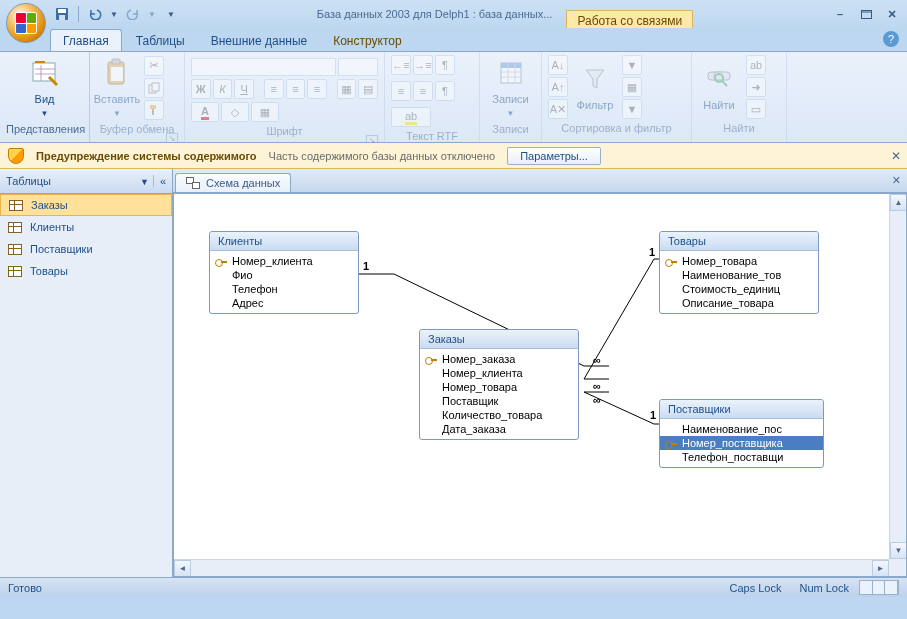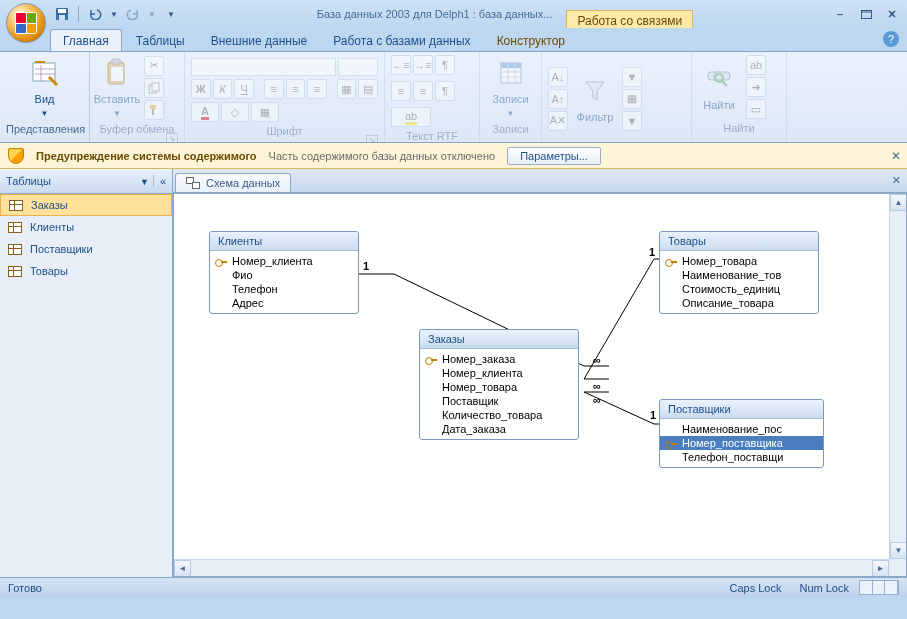--- a/index.html
+++ b/index.html
@@ -143,21 +143,20 @@
         </svg>
       </div>
     <div>✕</div>
   </div>
 </div>
 
 <div class="tabs-row">
   <div class="tab active">Главная</div>
   <div class="tab">Таблицы</div>
   <div class="tab">Внешние данные</div>
-  <div class="tab">Работа с базами данных</div>
   <div class="tab context">Конструктор</div>
   <div class="help-ico">?</div>
 </div>
 
 <div class="ribbon">
   <div class="rgroup" style="width:90px">
     <div class="rgroup-body" style="justify-content:center">
         <div class="rbtn-large">
           <div class="ico">
             <svg width="28" height="28">
@@ -288,20 +287,21 @@
             </svg>
           </div>
           <span>Фильтр</span>
         </div>
       <div class="stack">
           <div class="rbtn-small">▼</div>
           <div class="rbtn-small">▦</div>
           <div class="rbtn-small">▼</div>
         </div>
     </div>
+    <div class="rgroup-label">Сортировка и фильтр</div>
   </div>
   <div class="rgroup dim" style="width:95px">
     <div class="rgroup-body">
       <div class="rbtn-large">
           <div class="ico">
             <svg width="26" height="26">
               <rect x="2" y="6" width="16" height="8" fill="#dde" stroke="#889" rx="3"></rect>
               <rect x="8" y="6" width="16" height="8" fill="#dde" stroke="#889" rx="3"></rect>
               <circle cx="13" cy="12" r="4" fill="none" stroke="#4a6" stroke-width="2"></circle>
               <line x1="16" y1="15" x2="21" y2="20" stroke="#4a6" stroke-width="2"></line>

